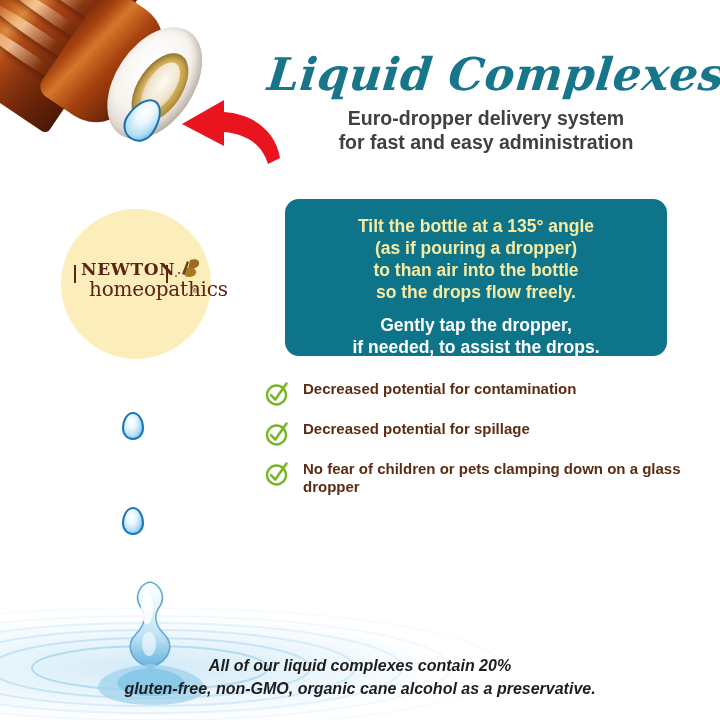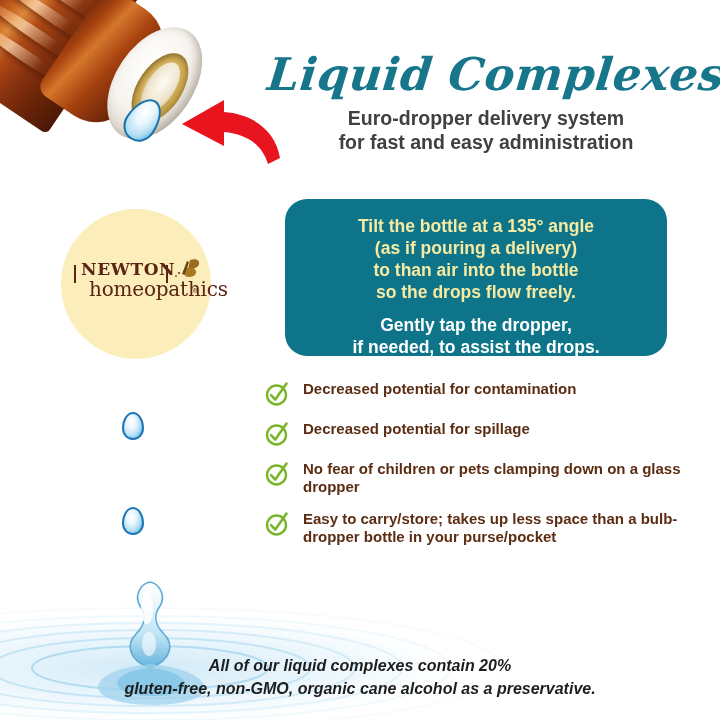--- a/index.html
+++ b/index.html
@@ -230,21 +230,21 @@
     height: 26px;
   }
 
   
   .instruction-box {
     position: absolute;
     left: 285px;
     top: 199px;
     width: 382px;
     height: 157px;
-    border-radius: 22px;
+    border-radius: 14px;
     background: #0d7489;
     box-sizing: border-box;
     padding: 16px 14px 12px 14px;
     text-align: center;
   }
   .instr-primary {
     font-family: "Liberation Sans", sans-serif;
     font-weight: bold;
     font-size: 17.5px;
     line-height: 1.26;
@@ -371,21 +371,21 @@
         <path d="M17 4 L 12 17 L 15 18 L 19 5 Z" fill="#6b4410"></path>
         <circle cx="9" cy="16" r="1.1" fill="#6b4410"></circle>
         <circle cx="6" cy="19" r="0.9" fill="#8a5d18"></circle>
       </svg>
     </div>
   </div>
 
   <div class="instruction-box">
     <div class="instr-primary">
       <div>Tilt the bottle at a 135° angle</div>
-      <div>(as if pouring a delivery)</div>
+      <div>(as if pouring a dropper)</div>
       <div>to than air into the bottle</div>
       <div>so the drops flow freely.</div>
     </div>
     <div class="instr-secondary">
       <div>Gently tap the dropper,</div>
       <div>if needed, to assist the drops.</div>
     </div>
   </div>
 
   <div class="benefits">
@@ -407,27 +407,20 @@
     </div>
 
     <div class="benefit-row">
       <svg class="check-icon" viewBox="0 0 26 26">
         <circle cx="12.5" cy="14" r="9.5" fill="none" stroke="#79b52b" stroke-width="2.4"></circle>
         <path d="M7 14.2 L 11.3 18.6 L 22.5 2.6" fill="none" stroke="#79b52b" stroke-width="2.6" stroke-linecap="round" stroke-linejoin="round"></path>
       </svg>
       <div class="benefit-text">No fear of children or pets clamping down on a glass dropper</div>
     </div>
 
-    <div class="benefit-row">
-      <svg class="check-icon" viewBox="0 0 26 26">
-        <circle cx="12.5" cy="14" r="9.5" fill="none" stroke="#79b52b" stroke-width="2.4"></circle>
-        <path d="M7 14.2 L 11.3 18.6 L 22.5 2.6" fill="none" stroke="#79b52b" stroke-width="2.6" stroke-linecap="round" stroke-linejoin="round"></path>
-      </svg>
-      <div class="benefit-text">Easy to carry/store; takes up less space than a bulb-dropper bottle in your purse/pocket</div>
-    </div>
 
   </div>
 
   <div class="mini-drop d1"></div>
   <div class="mini-drop d2"></div>
 
   <div class="splash-wrap">
     <svg width="720" height="164" viewBox="0 0 720 164">
       <defs>
         <linearGradient id="colGrad" x1="0" y1="0" x2="0" y2="1">

